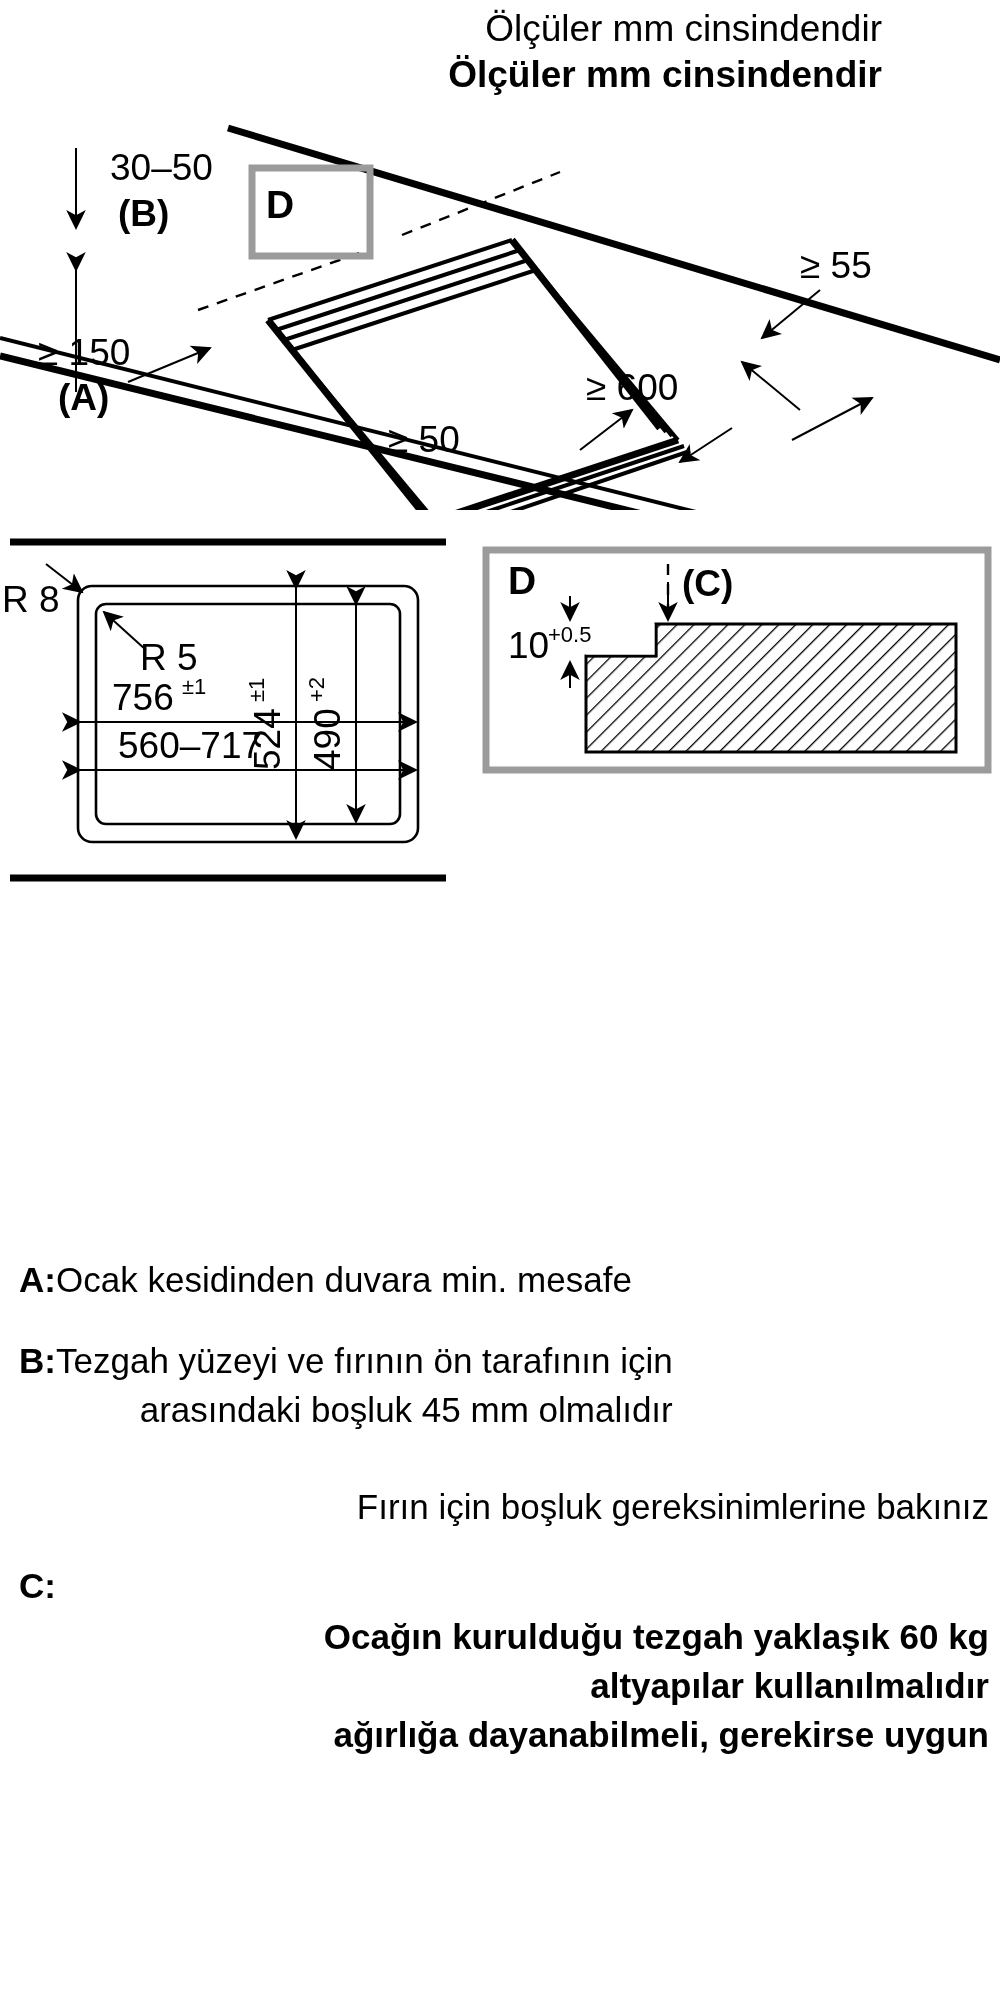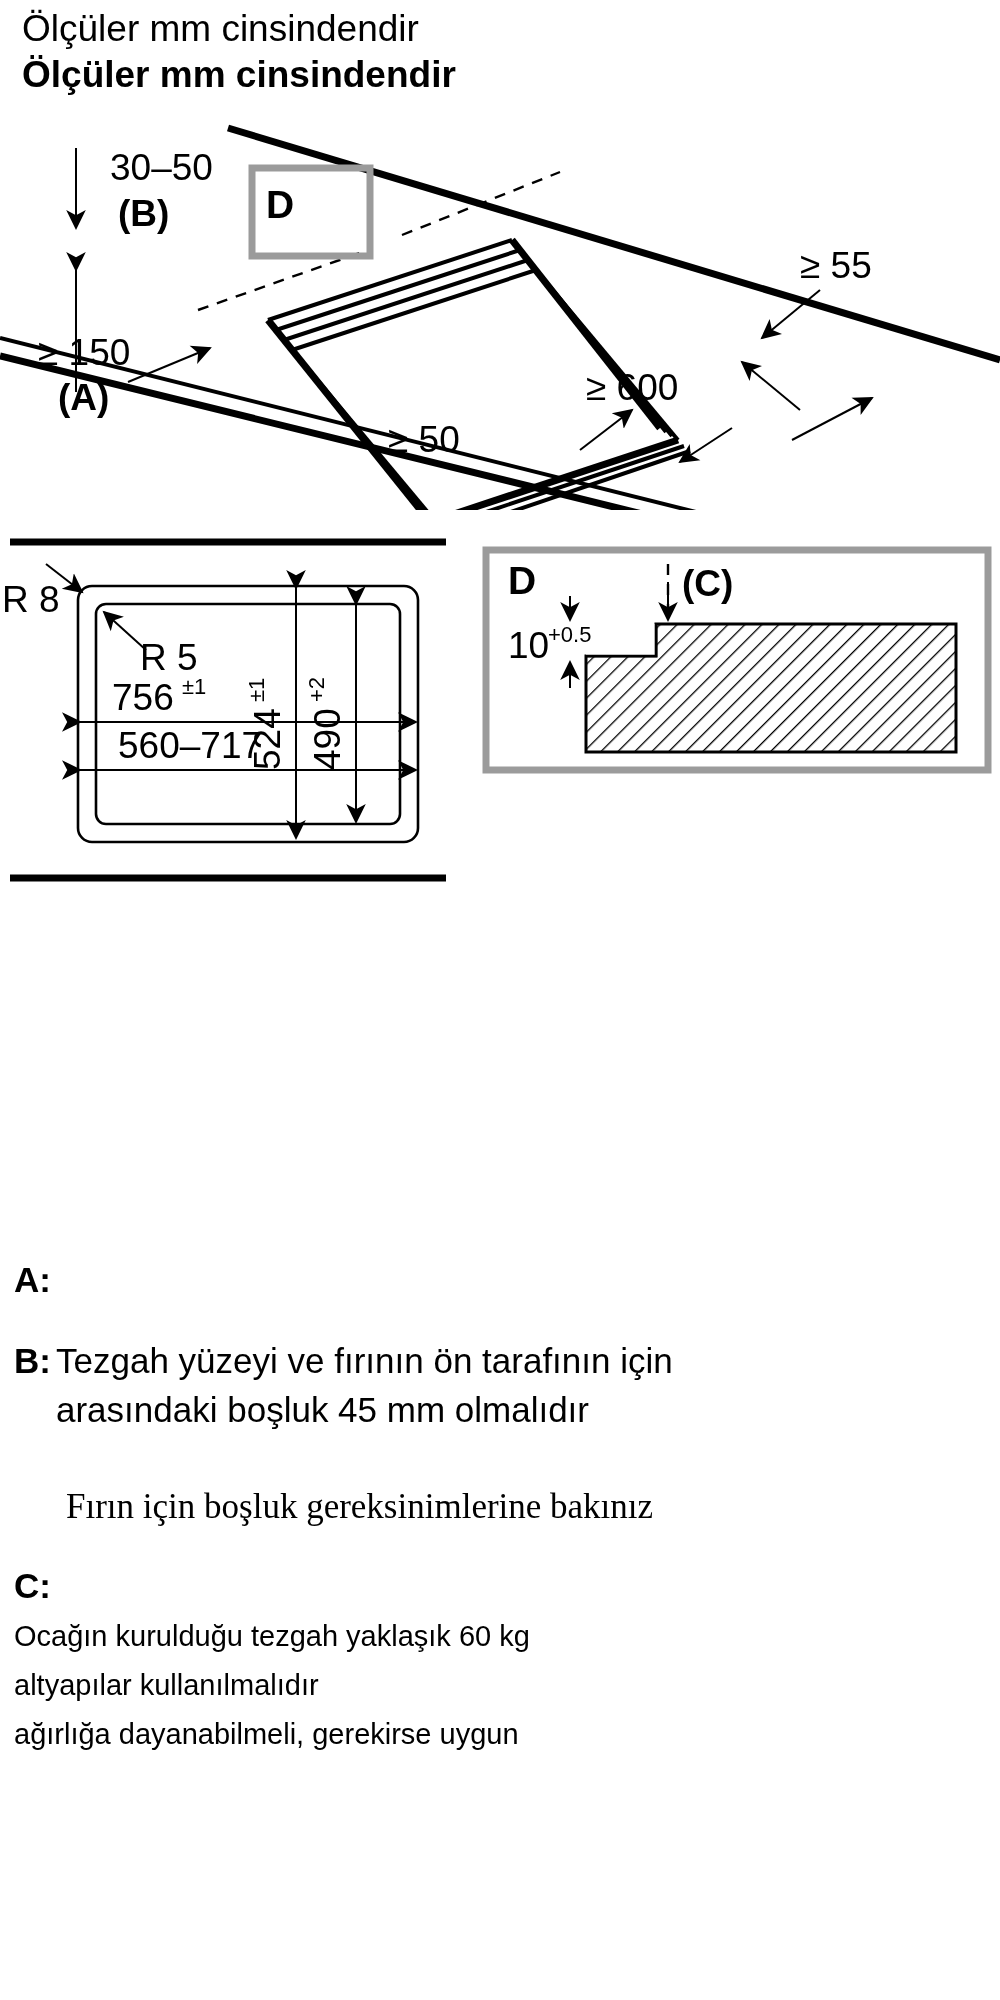--- a/index.html
+++ b/index.html
@@ -5,21 +5,21 @@
   * { box-sizing: border-box; }
   html, body { margin:0; padding:0; }
   body {
     width:1000px; height:2000px;
     background:#ffffff;
     font-family:"Liberation Sans", sans-serif;
     color:#000000;
     position:relative;
     overflow:hidden;
   }
-  .page { position:relative; width:1000px; height:2000px; }
+  .page { position:relative; width:1000px; height:2000px;text-align:right; }
 
   
   .hdr { position:absolute; left:22px; top:6px; width:860px; }
   .hdr .l1 { font-size:37px; line-height:46px; font-weight:400; letter-spacing:0px; }
   .hdr .l2 { font-size:37px; line-height:46px; font-weight:700; letter-spacing:0px; }
 
   
   .svgwrap { position:absolute; left:0; }
   #persp-wrap { top:110px; width:1000px; height:400px; }
   #plan-wrap  { top:520px; width:820px; height:400px; }
@@ -35,24 +35,24 @@
   .dimtext      { font-family:"Liberation Sans", sans-serif; font-size:37px; fill:#000; }
   .dimtext-b    { font-family:"Liberation Sans", sans-serif; font-size:37px; font-weight:700; fill:#000; }
   .dimsup       { font-family:"Liberation Sans", sans-serif; font-size:22px; fill:#000; }
   .boxlabel     { font-family:"Liberation Sans", sans-serif; font-size:39px; font-weight:700; fill:#000; }
 
   
   .legend { position:absolute; left:14px; top:1255px; width:975px; }
   .lrow { display:flex; align-items:flex-start; margin-bottom:2px; }
   .ltag { font-size:35px; font-weight:700; line-height:49px; width:42px; flex:0 0 42px; }
   .ltxt { font-size:35px; font-weight:400; line-height:49px; }
-  .indent { margin-left:52px; font-size:35px; line-height:49px;font-family:Liberation Serif, serif; }
+  .indent { margin-left:52px; font-size:35px; line-height:49px; }
   .gap-lg { height:46px; }
   .gap-md { height:30px; }
-  .plain { font-size:29px; line-height:49px; font-weight:400; }
+  .plain { font-size:35px; line-height:49px; font-weight:700; }
 </style>
 </head>
 <body>
 
 <div class="page">
 
   <div class="hdr">
     <div class="l1">Ölçüler mm cinsindendir</div>
     <div class="l2">Ölçüler mm cinsindendir</div>
   </div>
@@ -225,20 +225,21 @@
         <text class="dimtext" x="508" y="138">10</text>
         <text class="dimsup" x="548" y="122">+0.5</text>
       </g>
     </svg>
   </div>
 
   <div class="legend">
 
     <div class="lrow">
       <div class="ltag">A:</div>
+      <div class="ltxt">Ocak kesidinden duvara min. mesafe</div>
     </div>
 
     <div class="gap-md"></div>
 
     <div class="lrow">
       <div class="ltag">B:</div>
       <div>
         <div class="ltxt">Tezgah yüzeyi ve fırının ön tarafının için</div>
         <div class="ltxt">arasındaki boşluk 45 mm olmalıdır</div>
       </div>

